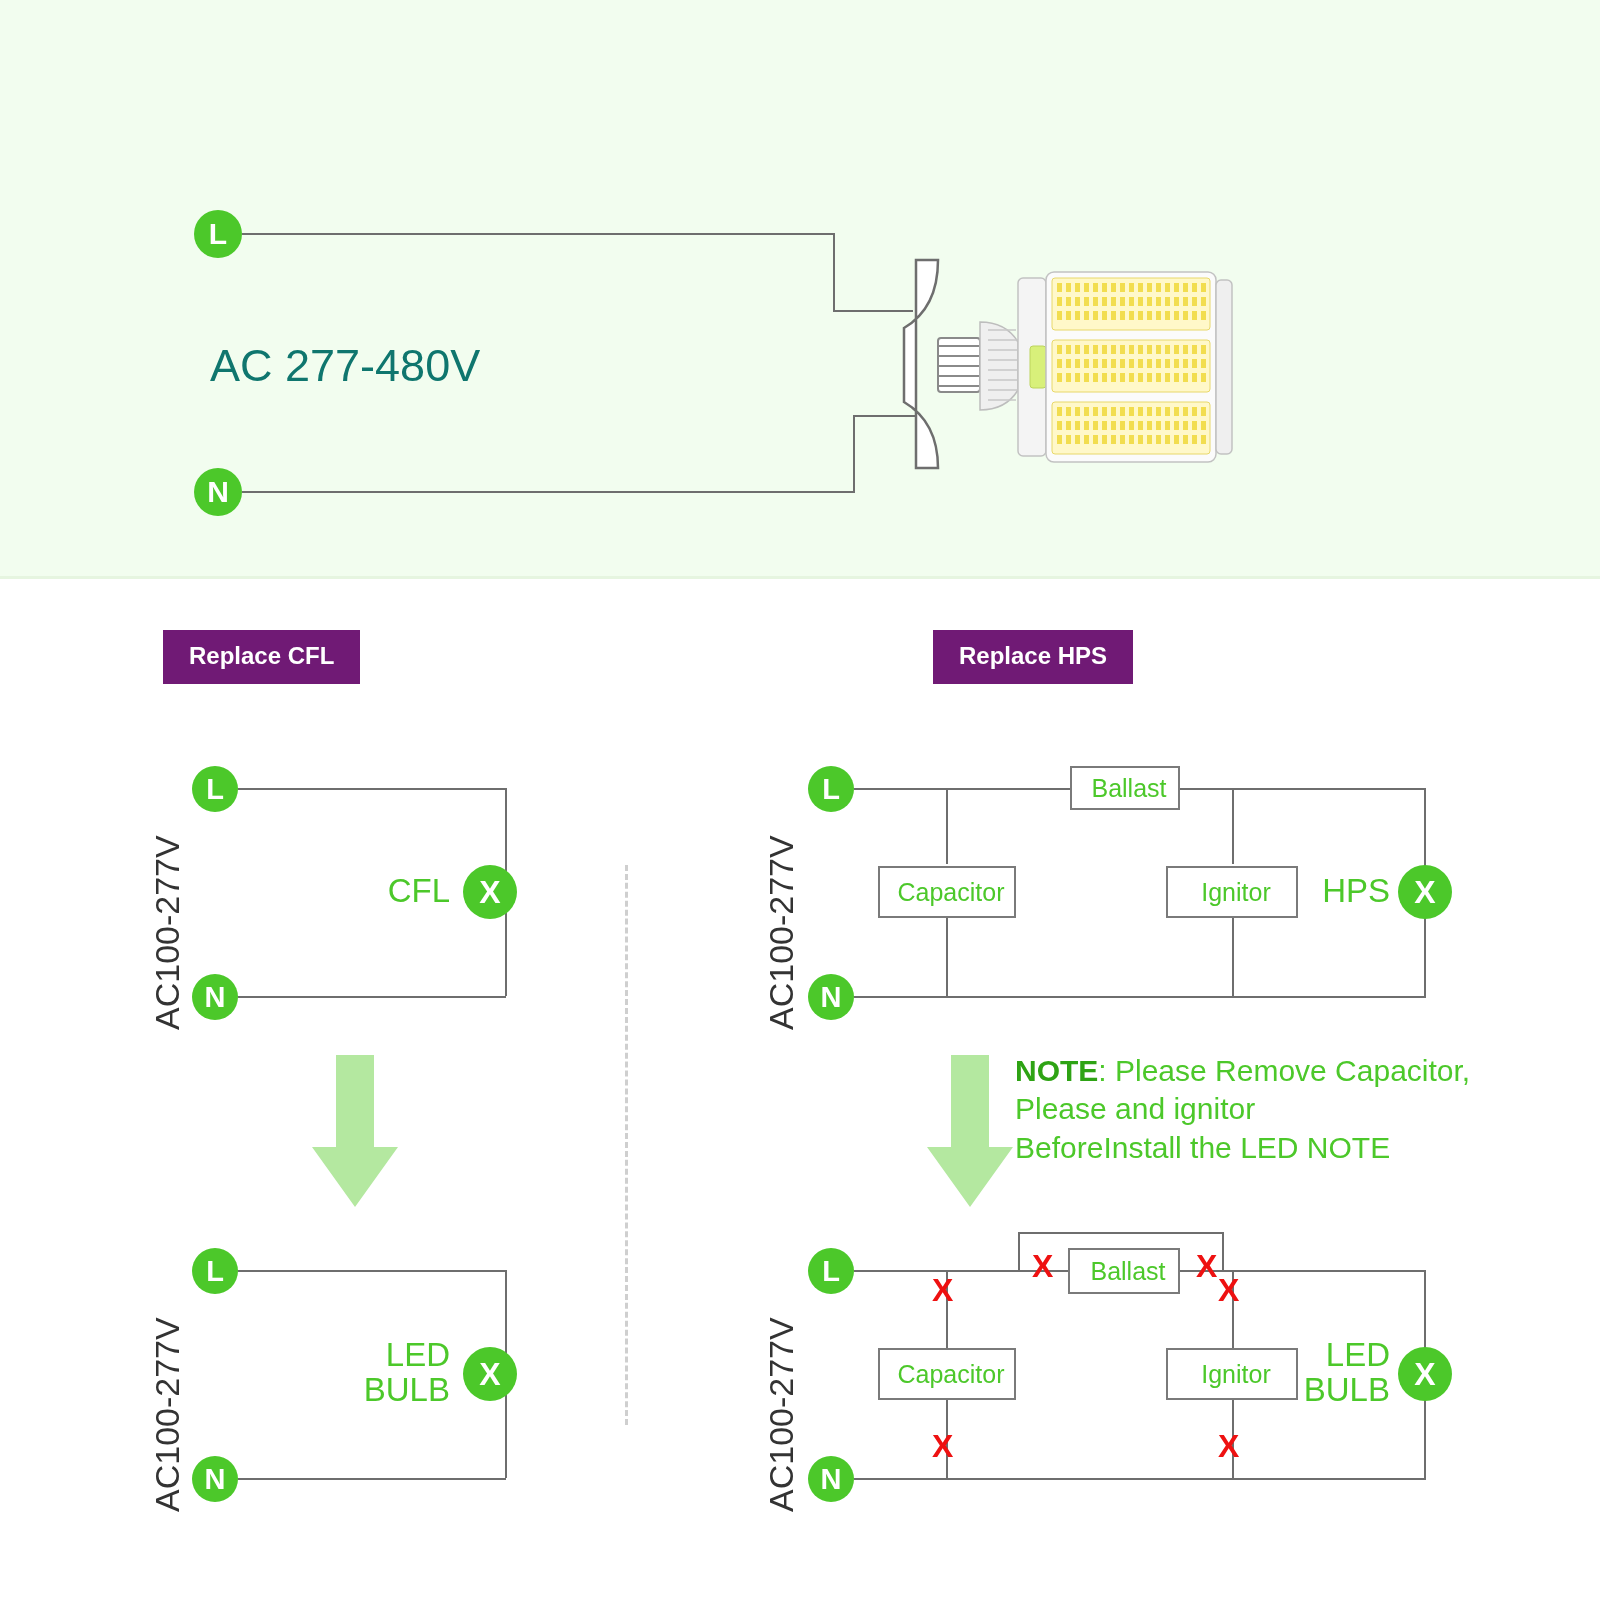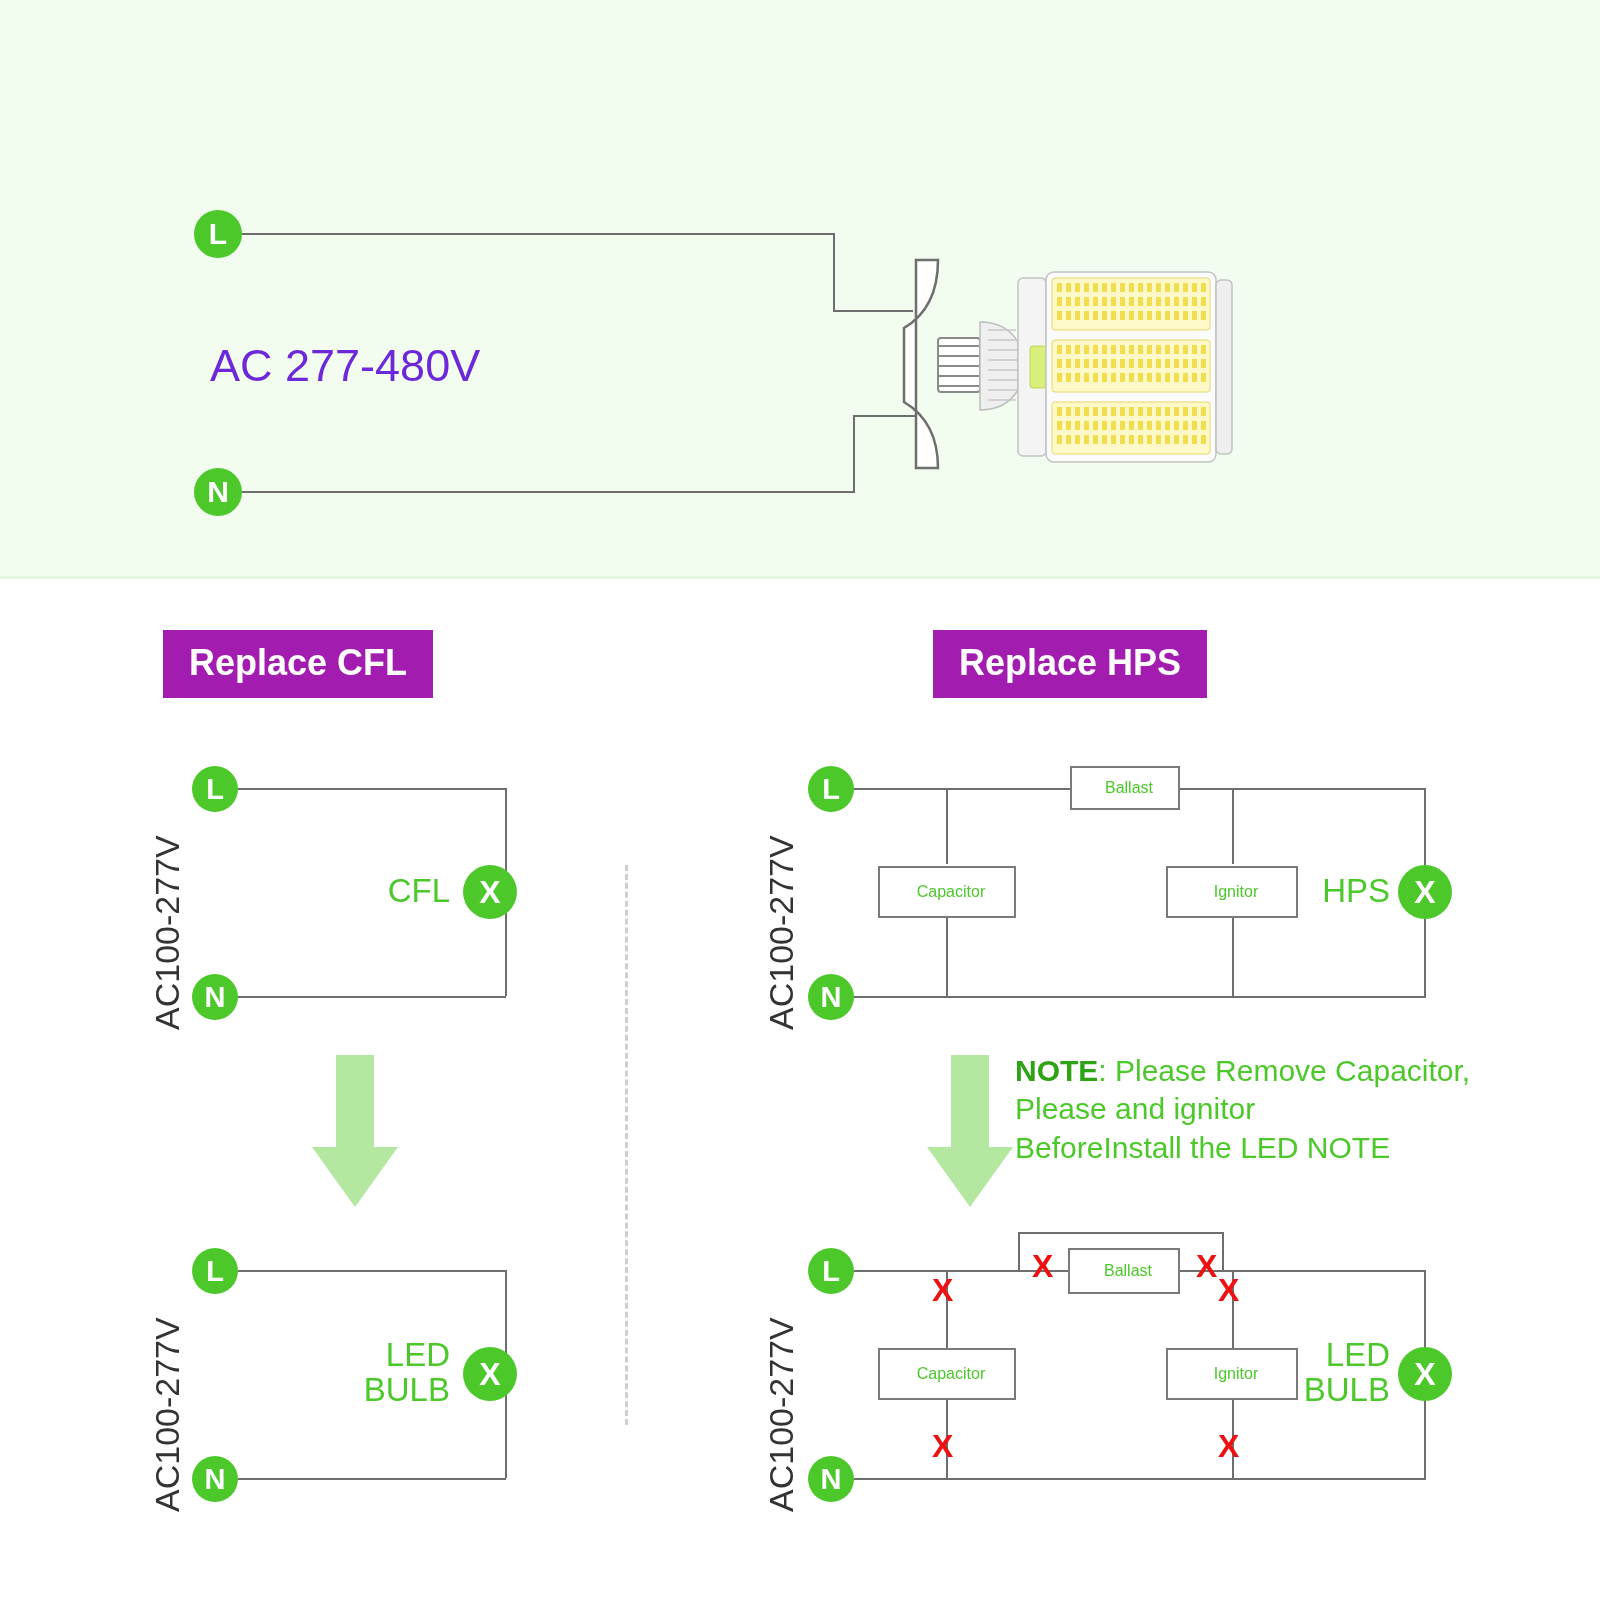--- a/index.html
+++ b/index.html
@@ -58,32 +58,32 @@
   .wire.v { width: 2px; }
 
   .label-text {
     position: absolute;
     color: #333333;
   }
 
   #ac-main-label {
     left: 210px; top: 340px;
     font-size: 45px;
-    color: #6d28d9;
+    color: #0f766e;
   }
 
   
   #bulb-art { position: absolute; left: 880px; top: 250px; width: 380px; height: 230px; }
 
   
   .section-header {
     position: absolute;
-    background: #a21caf;
+    background: #701a75;
     color: #ffffff;
-    font-size: 36px;
+    font-size: 24px;
     font-weight: bold;
     padding: 12px 26px 14px 26px;
     box-sizing: border-box;
   }
   #header-cfl { left: 163px; top: 630px; }
   #header-hps { left: 933px; top: 630px; }
 
   
   .vert-label {
     position: absolute;
@@ -93,21 +93,21 @@
     transform-origin: left top;
     white-space: nowrap;
   }
 
   
   .comp-box {
     position: absolute;
     border: 2px solid #7a7a7a;
     background: #ffffff;
     color: #4cc82a;
-    font-size: 16px;
+    font-size: 25px;
     display: flex;
     align-items: center;
     justify-content: center;
     box-sizing: border-box;
     padding-left: 8px;
   }
 
   
   .lamp {
     position: absolute;

